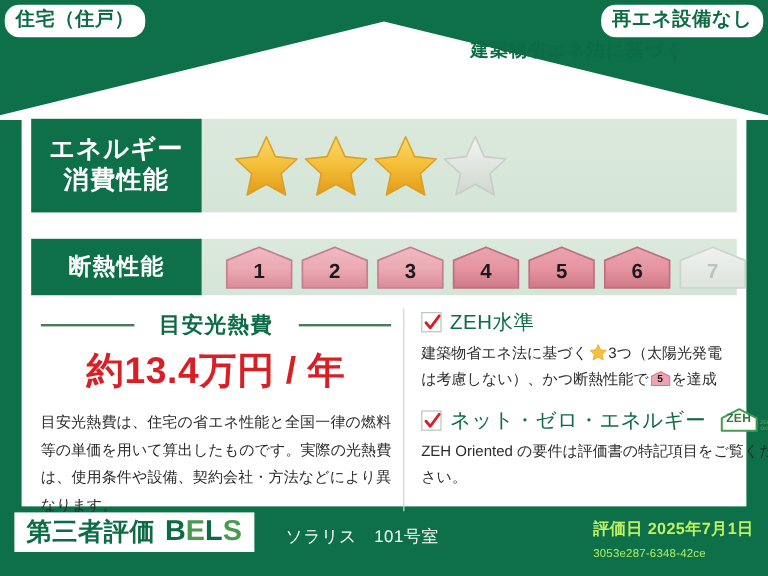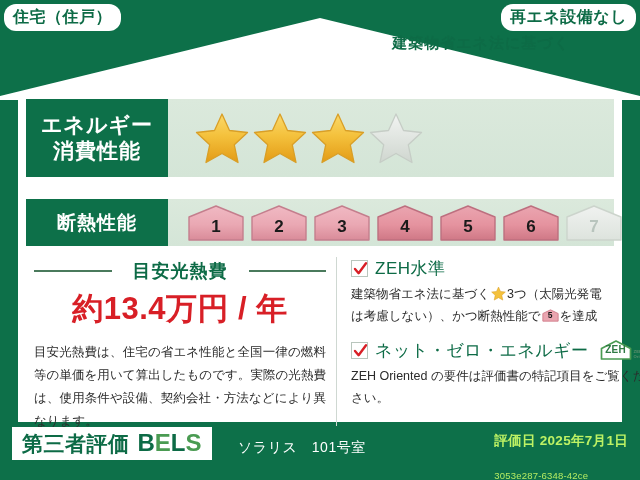--- a/index.html
+++ b/index.html
@@ -341,21 +341,21 @@
   .eval-date {
     font-size: 13.5px;
     font-weight: bold;
     letter-spacing: 0.3px;
     line-height: 1.3;
     white-space: nowrap;
   }
   .eval-id {
     font-size: 9.5px;
     letter-spacing: 0.2px;
-    margin-top: 20px;
+    margin-top: 6px;
     opacity: 0.95;
     white-space: nowrap;
   }
 </style>
 </head>
 <body>
 
 <div class="label-root">
 
   <div class="corner-badge left">住宅（住戸）</div>

